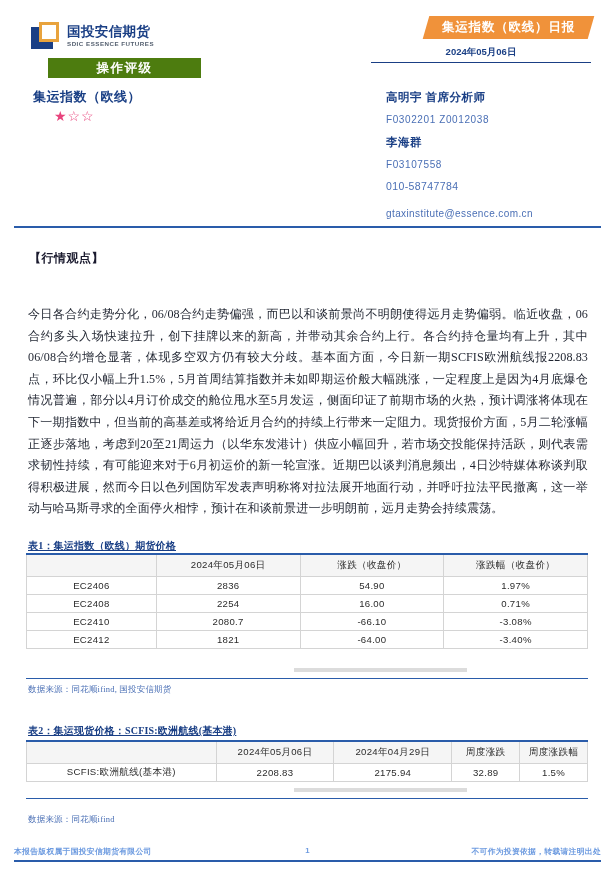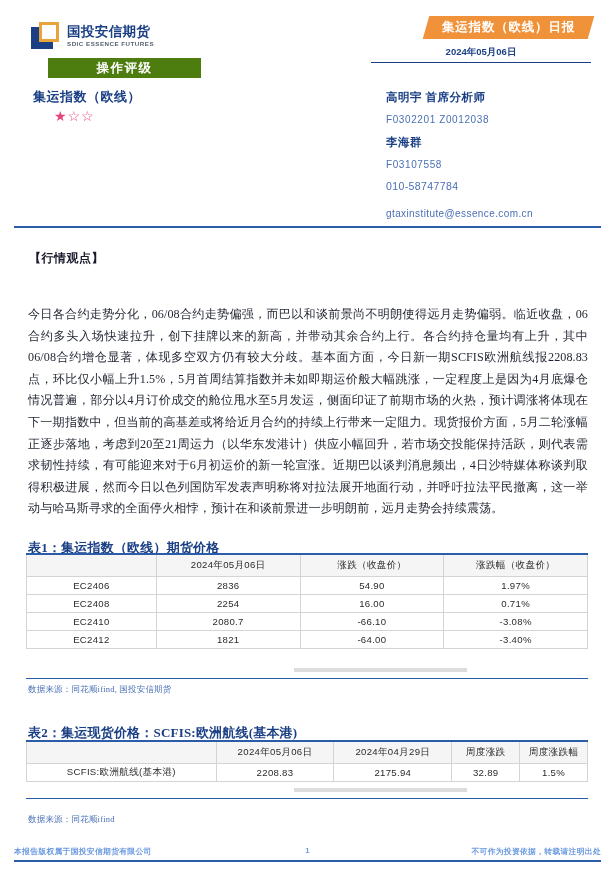--- a/index.html
+++ b/index.html
@@ -203,24 +203,25 @@
     color: #1f2430;
     text-align: justify;
     text-justify: inter-character;
     letter-spacing: 0.1px;
     margin-top: 16px;
   }
 
   
   .tbl-title {
     position: absolute;
-    font-size: 13px;
+    font-size: 10px;
     font-weight: bold;
     color: #1a3f85;
     letter-spacing: 0.2px;
+    text-decoration: underline;
   }
   .tbl-wrap { position: absolute; }
   table.dt {
     border-collapse: collapse;
     width: 100%;
     font-family: "Liberation Sans", sans-serif;
     background: #ffffff;
   }
   table.dt th, table.dt td {
     border: 1px solid #d4d4d4;

